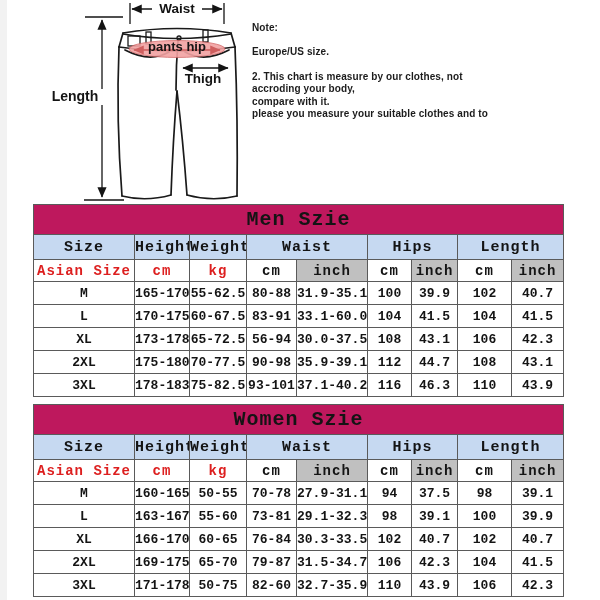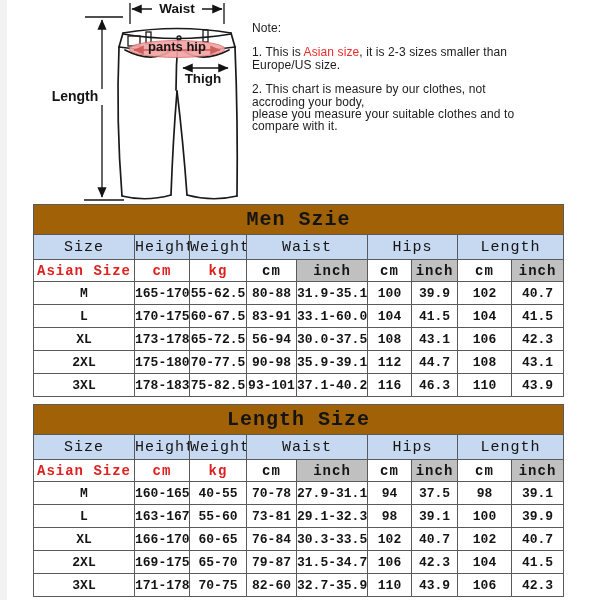--- a/index.html
+++ b/index.html
@@ -6,32 +6,32 @@
   .screen{position:relative;width:600px;height:600px;background:#ffffff;overflow:hidden;
           font-family:"Liberation Sans",sans-serif;}
   .left-strip{position:absolute;left:0;top:0;width:7px;height:600px;background:#f2f2f2;}
 
   
   .diagram{position:absolute;left:0;top:0;width:250px;height:205px;}
   .diagram svg text{font-family:"Liberation Sans",sans-serif;font-weight:bold;fill:#141414;}
 
   
   .notes{position:absolute;left:252px;top:22px;width:340px;
-         font-size:12px;font-weight:normal;line-height:12.4px;color:#1c1c1c;letter-spacing:.1px;}
+         font-size:10px;font-weight:bold;line-height:12.4px;color:#1c1c1c;letter-spacing:.1px;}
   .notes .para{margin:0 0 12px 0;}
   .red{color:var(--note_red);}
 
   
   .tables{position:absolute;left:33px;top:204px;width:531px;}
   table.size-table{width:531px;border-collapse:collapse;table-layout:fixed;
                    font-family:"Liberation Mono",monospace;color:#141414;margin:0 0 7px 0;}
   table.size-table td{border:1px solid var(--border_gray);text-align:center;vertical-align:middle;
                       padding:0;overflow:hidden;white-space:nowrap;}
-  tr.title-row td{height:29px;background:#a16207;font-size:20px;font-weight:bold;letter-spacing:1px;}
-  tr.group-row td{height:24px;background:var(--header_blue);font-size:15px;font-weight:normal;letter-spacing:1px;}
+  tr.title-row td{height:29px;background:#be185d;font-size:20px;font-weight:bold;letter-spacing:1px;}
+  tr.group-row td{height:24px;background:var(--header_blue);font-size:15px;font-weight:bold;letter-spacing:1px;}
   tr.sub-row td{height:21px;background:#ffffff;font-size:14px;font-weight:bold;letter-spacing:1px;}
   tr.sub-row td.red-cell{color:var(--accent_red);}
   tr.sub-row td.gray-cell{background:var(--inch_gray);}
   tr.data-row td{height:22px;background:#ffffff;font-size:13px;font-weight:bold;}
 </style>
 </head>
 <body>
 
 <div class="screen">
   <div class="left-strip"></div>
@@ -91,28 +91,27 @@
         <line x1="102" y1="20" x2="102" y2="197" marker-start="url(#ahB)" marker-end="url(#ahB)"></line>
       </g>
       <rect x="46" y="89" width="58" height="16" fill="#ffffff"></rect>
       <text x="75" y="101" text-anchor="middle" font-size="14">Length</text>
     </svg>
   </div>
 
   <div class="notes">
     <div class="para">Note:</div>
     <div class="para">
-      <div><span>1. This is </span><span class="red">Asian size</span><span>, it is 2-3 sizes smaller than</span></div>
       <div>Europe/US size.</div>
     </div>
     <div class="para">
       <div>2. This chart is measure by our clothes, not</div>
       <div>accroding your body,</div>
+      <div>compare with it.</div>
       <div>please you measure your suitable clothes and to</div>
-      <div>compare with it.</div>
     </div>
   </div>
 
   <div class="tables">
     <div>
         <table class="size-table">
           <colgroup>
             <col style="width: 101px;">
             <col style="width: 55px;">
             <col style="width: 57px;">
@@ -212,21 +211,21 @@
             <col style="width: 57px;">
             <col style="width: 50px;">
             <col style="width: 71px;">
             <col style="width: 44px;">
             <col style="width: 46px;">
             <col style="width: 54px;">
             <col style="width: 52px;">
           </colgroup>
           <tbody>
             <tr class="title-row">
-              <td colspan="9">Length Size</td>
+              <td colspan="9">Women Szie</td>
             </tr>
             <tr class="group-row">
               <td colspan="1">Size</td>
               <td colspan="1">Height</td>
               <td colspan="1">Weight</td>
               <td colspan="2">Waist</td>
               <td colspan="2">Hips</td>
               <td colspan="2">Length</td>
             </tr>
             <tr class="sub-row">
@@ -236,21 +235,21 @@
               <td>cm</td>
               <td class="gray-cell">inch</td>
               <td>cm</td>
               <td class="gray-cell">inch</td>
               <td>cm</td>
               <td class="gray-cell">inch</td>
             </tr>
             <tr class="data-row">
               <td>M</td>
               <td>160-165</td>
-              <td>40-55</td>
+              <td>50-55</td>
               <td>70-78</td>
               <td>27.9-31.1</td>
               <td>94</td>
               <td>37.5</td>
               <td>98</td>
               <td>39.1</td>
             </tr>
             <tr class="data-row">
               <td>L</td>
               <td>163-167</td>
@@ -280,21 +279,21 @@
               <td>79-87</td>
               <td>31.5-34.7</td>
               <td>106</td>
               <td>42.3</td>
               <td>104</td>
               <td>41.5</td>
             </tr>
             <tr class="data-row">
               <td>3XL</td>
               <td>171-178</td>
-              <td>70-75</td>
+              <td>50-75</td>
               <td>82-60</td>
               <td>32.7-35.9</td>
               <td>110</td>
               <td>43.9</td>
               <td>106</td>
               <td>42.3</td>
             </tr>
           </tbody>
         </table>
       </div>

